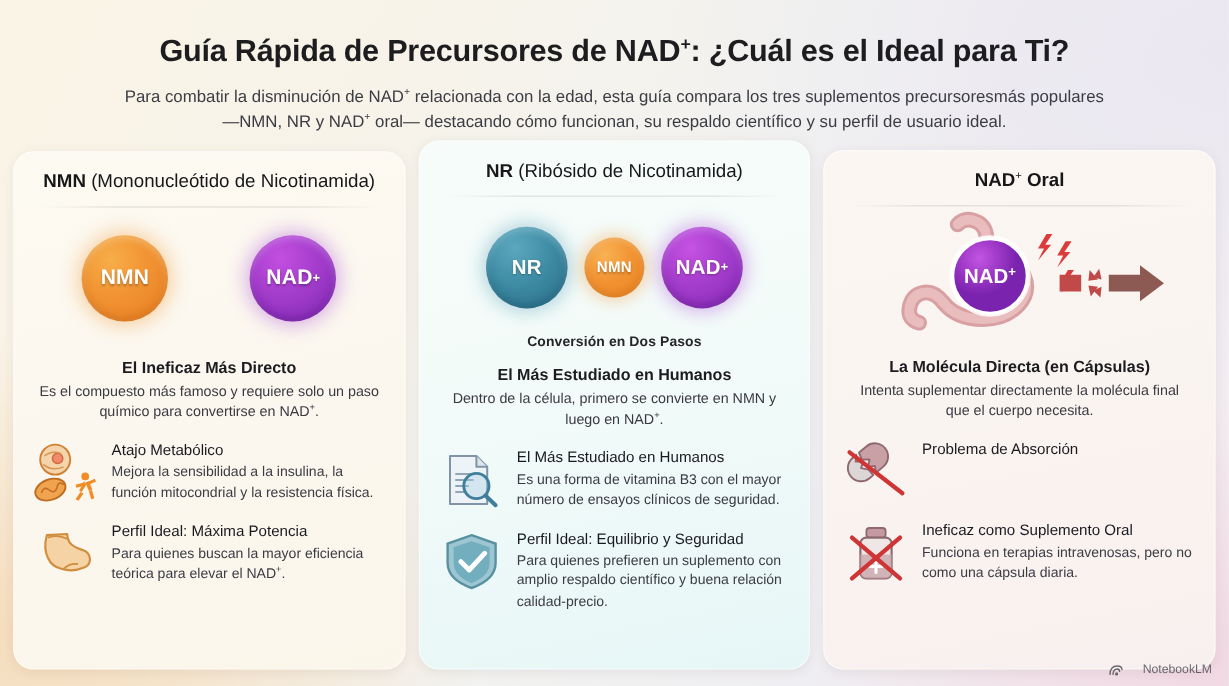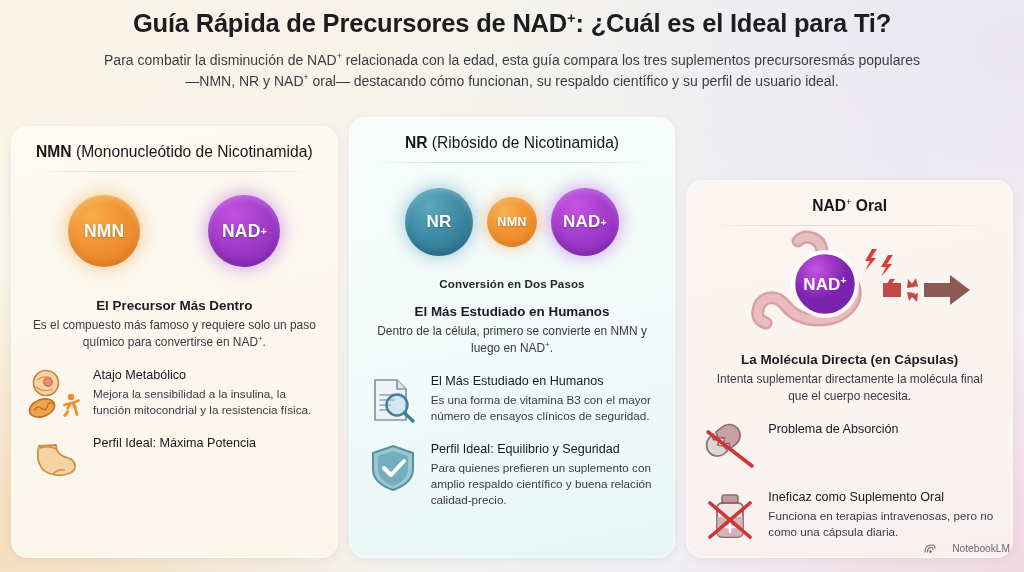--- a/index.html
+++ b/index.html
@@ -21,21 +21,21 @@
   }
 
   .page {
     width: 1024px;
     height: 572px;
     position: relative;
   }
 
   
   .header {
-    padding: 8px 56px 0 56px;
+    padding: 28px 56px 0 56px;
     text-align: center;
   }
   .title {
     font-size: 25.5px;
     font-weight: bold;
     color: #1d1d20;
     letter-spacing: -0.2px;
     line-height: 1.2;
     white-space: nowrap;
   }
@@ -71,21 +71,21 @@
   .card.c1 {
     background: linear-gradient(168deg, #fdfaf2 0%, #fbf7ee 55%, #fbf6ea 100%);
     height: 432px;
   }
   .card.c2 {
     background: linear-gradient(168deg, #f7fcfa 0%, #f2fbf9 48%, #e6f6f6 100%);
     height: 441px;
   }
   .card.c3 {
     background: linear-gradient(168deg, #fbf6f2 0%, #faf4f1 50%, #f8f0ee 100%);
-    height: 378px;
+    height: 433px;
   }
 
   .card-title {
     text-align: center;
     font-size: 15.6px;
     color: #17171a;
     line-height: 1.25;
     padding: 2px 0 10px 0;
   }
   .card-title .abbr { font-weight: bold; }
@@ -213,21 +213,21 @@
     display: flex;
     align-items: center;
     justify-content: center;
     position: relative;
   }
 
   
   .watermark {
     position: absolute;
     right: 14px;
-    bottom: 18px;
+    bottom: 8px;
     display: flex;
     align-items: center;
     gap: 16px;
     font-size: 10.2px;
     color: #4a4a52;
     opacity: 0.82;
   }
   .watermark svg { display: block; }
 </style>
 </head>
@@ -251,21 +251,21 @@
             <span>NMN</span>
             <sup></sup>
           </div>
         <div class="mol mol-nad-lg">
             <span>NAD</span>
             <sup>+</sup>
           </div>
       </div>
 
       <div class="lead">
-        <div class="lead-title">El Precursor Más Dentro</div>
+        <div class="lead-title">El Ineficaz Más Directo</div>
         <div class="lead-body"><span>Es el compuesto más famoso y requiere solo un paso químico para convertirse en NAD</span><sup>+</sup><span>.</span></div>
       </div>
 
       <div class="features">
         <div class="feature">
           <div class="ficon">
             <svg width="56" height="52" viewBox="0 0 56 52">
               <circle cx="19" cy="14" r="12.5" fill="#f6d4ab" stroke="#cf8236" stroke-width="1.6"></circle>
               <circle cx="21" cy="13" r="4.3" fill="#ef8a6a" stroke="#cf6a3e" stroke-width="1.2"></circle>
               <path d="M9 18 q7 6 17 2" fill="none" stroke="#d79450" stroke-width="1.2"></path>
@@ -292,20 +292,21 @@
         <div class="feature">
           <div class="ficon">
             <svg width="52" height="50" viewBox="0 0 52 50">
               <path d="M10 9 q-3 11 1 19 q3 7 11 9 q10 3 19 -1 q5 -2 5 -7 q0 -6 -7 -8 q-7 -2 -10 -6 q-2 -3 -2 -7 z" fill="#f5d3a4" stroke="#cf8f3f" stroke-width="1.8" stroke-linejoin="round"></path>
               <path d="M24 37 q5 -5 12 -4" fill="none" stroke="#cf8f3f" stroke-width="1.5"></path>
               <path d="M11 11 q8 -3 16 1" fill="none" stroke="#cf8f3f" stroke-width="1.5"></path>
             </svg>
           </div>
           <div class="ftext">
             <div class="fhead">Perfil Ideal: Máxima Potencia</div>
+            <div class="fbody"><span>Para quienes buscan la mayor eficiencia teórica para elevar el NAD</span><sup>+</sup><span>.</span></div>
           </div>
         </div>
       </div>
     </div>
 
     <div class="card c2">
       <div class="card-title"><span class="abbr">NR</span><sup></sup><span class="full"> (Ribósido de Nicotinamida)</span></div>
       <div class="card-rule"></div>
 
       <div class="diagram">

